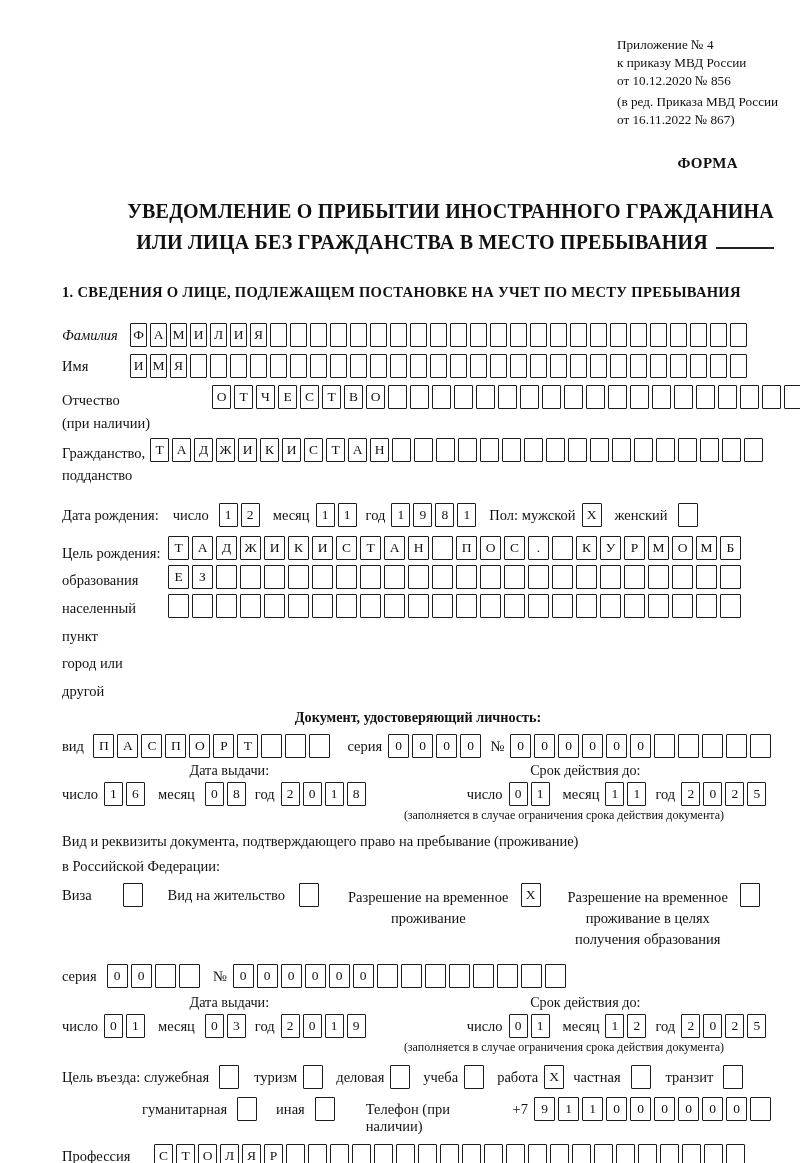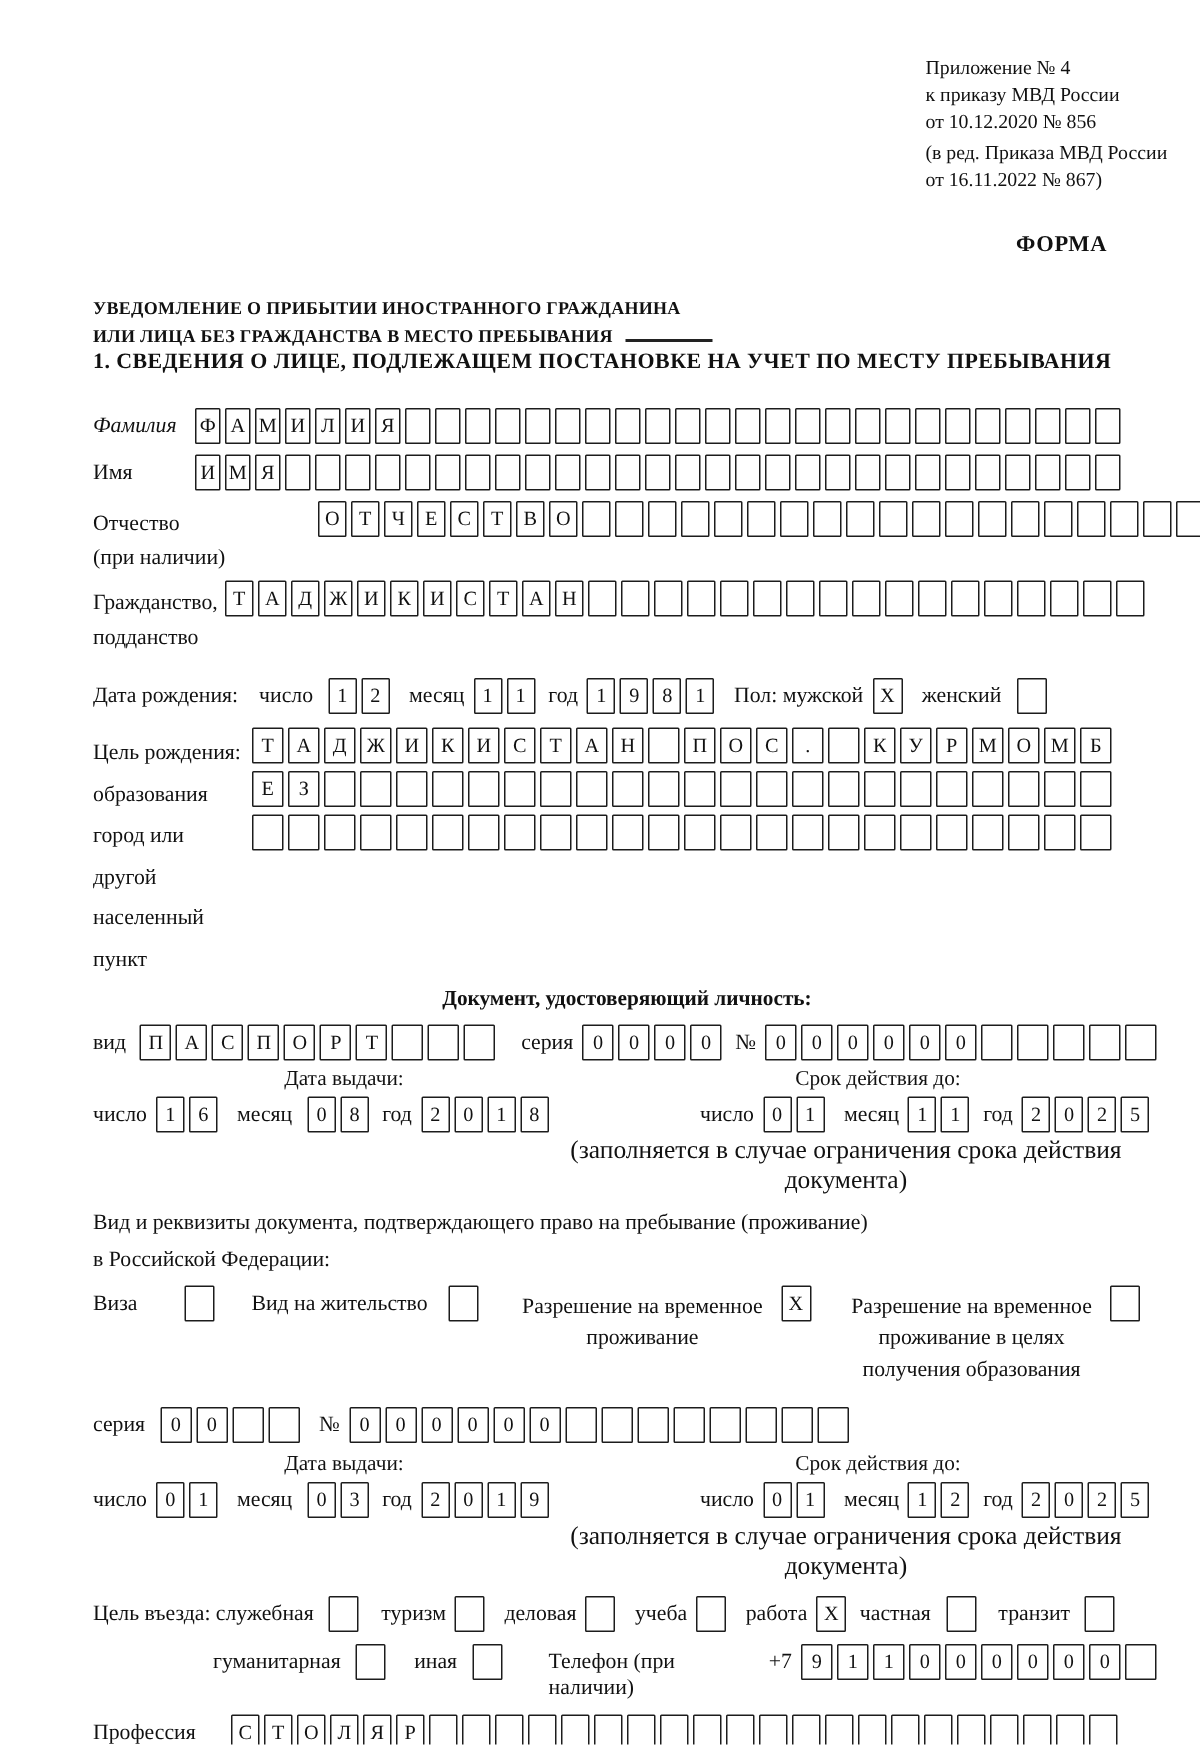--- a/index.html
+++ b/index.html
@@ -9,21 +9,21 @@
     font-family:"Liberation Serif","DejaVu Serif",serif;
     color:#111; font-size:14.5px;
   }
   .page { width:800px; height:1094px; padding:36px 26px 10px 62px; position:relative; }
 
   
   .top-right { margin-left:555px; width:185px; font-size:13.2px; line-height:1.35; }
   .top-right .gap { height:4px; }
   .forma { text-align:right; font-weight:bold; font-size:15px; margin:26px 36px 24px 0; letter-spacing:.4px; }
 
-  .title { text-align:left; font-weight:bold; font-size:12px; line-height:1.55; letter-spacing:.2px; }
+  .title { text-align:right; font-weight:bold; font-size:20px; line-height:1.55; margin-bottom:26px; letter-spacing:.2px; }
   .blank-line { display:inline-block; width:58px; border-bottom:2px solid #222; height:12px; margin-left:8px; }
 
   .sec1 { font-weight:bold; font-size:14.6px; letter-spacing:.3px; margin-bottom:22px; }
 
   
   .frow { display:flex; align-items:flex-start; margin-bottom:7px; }
   .lbl { flex:none; padding-top:4px; }
   .cells { display:flex; flex-wrap:nowrap; --cw:17px; }
   .cells .cell { margin-right:3px; }
   .cell {
@@ -42,21 +42,21 @@
 
   .dates { margin-bottom:4px; }
   .dates-h { display:flex; font-size:14.2px; margin-bottom:3px; }
   .dates-h .h-left { width:47%; text-align:center; }
   .dates-h .h-right { width:53%; text-align:center; }
   .dates-r { display:flex; }
   .dgroup { display:flex; align-items:flex-start; }
   .dgroup .cells { --cw:19px; }
   .d-left { width:47%; }
   .d-right { width:53%; padding-left:14px; }
-  .note-row { display:flex; font-size:17px; margin:2px 0 10px 0; }
+  .note-row { display:flex; font-size:12px; margin:2px 0 10px 0; }
   .note-row .spacer { width:41%; }
   .note-row .note { width:59%; text-align:center; }
 
   .para { margin-bottom:8px; }
 
   .visa-row { display:flex; align-items:flex-start; margin:4px 0 14px 0; }
   .vr-item { display:flex; align-items:flex-start; }
   .vr-label { padding-top:4px; }
   .vr-label.center { text-align:center; line-height:1.45; }
 
@@ -261,22 +261,22 @@
     <div class="inline-lbl mr10">женский</div>
     <div class="cells cbox">
         <span class="cell"></span>
       </div>
   </div>
 
   <div class="frow" style="margin-bottom:2px;">
     <div class="lbl mlabel" style="width:106px; line-height:1.9;">
       <div>Цель рождения:</div>
       <div>образования</div>
+      <div>населенный пункт</div>
       <div>город или другой</div>
-      <div>населенный пункт</div>
     </div>
     <div class="cellstack">
       <div class="cells w21">
           <span class="cell">Т</span>
           <span class="cell">А</span>
           <span class="cell">Д</span>
           <span class="cell">Ж</span>
           <span class="cell">И</span>
           <span class="cell">К</span>
           <span class="cell">И</span>

